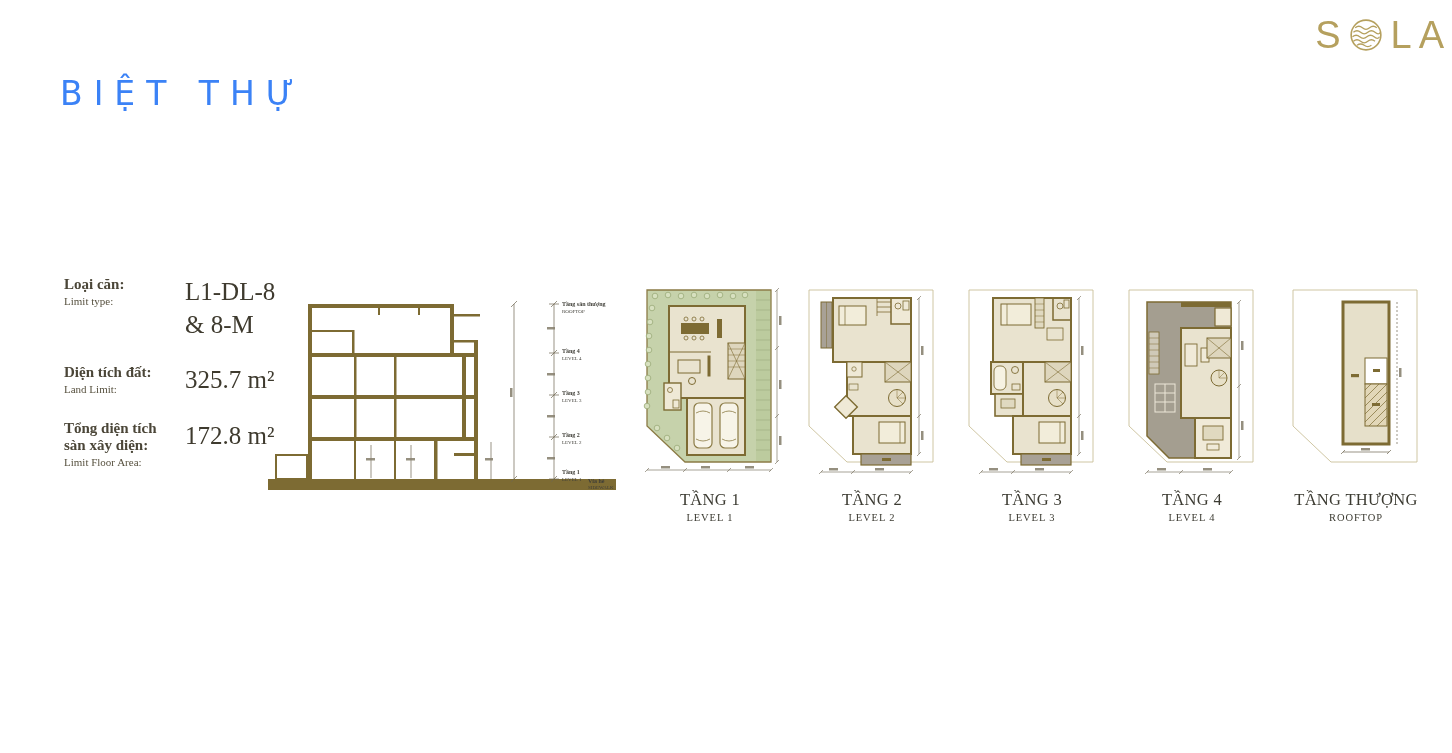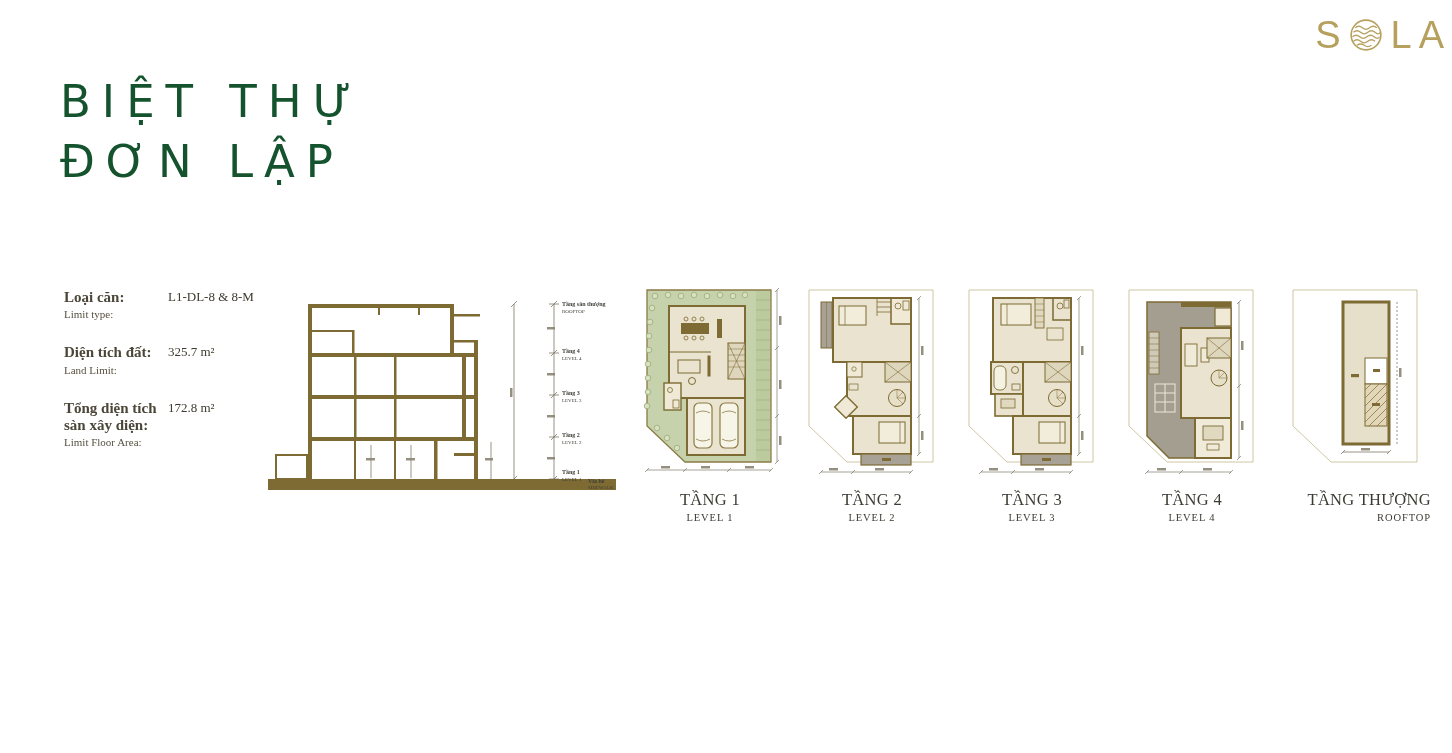--- a/index.html
+++ b/index.html
@@ -10,42 +10,42 @@
   .logo{position:absolute;left:1308px;top:10px;width:136px;height:50px;
         display:flex;align-items:center;justify-content:flex-end;gap:7px;}
   .logo-letter{font-family:"Liberation Sans",sans-serif;font-size:38px;line-height:1;
         font-weight:400;color:#b5a05e;}
   .logo-o{display:inline-flex;width:36px;height:36px;}
   .logo-o svg{width:36px;height:36px;}
 
   
   .title{position:absolute;left:60px;top:72px;margin:0;
          font-family:"DejaVu Sans",sans-serif;font-weight:400;
-         font-size:45px;line-height:1.34;letter-spacing:11px;color:#14532d;}
+         font-size:33px;line-height:1.34;letter-spacing:11px;color:#3b82f6;}
   .title span{display:block;white-space:nowrap;}
 
   
-  .info{position:absolute;left:64px;top:289px;width:220px;}
+  .info{position:absolute;left:64px;top:276px;width:220px;}
   .info-row{display:flex;margin-bottom:23px;}
   .info-labels{width:103px;flex:none;}
   .lab-vi{font-weight:700;font-size:15px;line-height:1.15;color:#4b4638;}
   .lab-en{font-weight:400;font-size:11px;line-height:1.2;color:#57513f;margin-top:2px;}
-  .info-value{font-size:13px;line-height:1.3;color:#3e3a2e;width:100px;margin-left:1px;}
+  .info-value{font-size:25px;line-height:1.3;color:#3e3a2e;width:100px;margin-left:18px;}
 
   
   .elevation{position:absolute;left:266px;top:290px;width:352px;height:206px;}
   .ev-vi{font:600 6px "Liberation Serif",serif;fill:#3f3e37;}
   .ev-en{font:5px "Liberation Serif",serif;fill:#3f3e37;}
 
   
   .plan-col{position:absolute;top:286px;width:150px;text-align:center;}
   .plan-col svg{width:150px;height:196px;display:block;}
   .plan-name{font-size:16.5px;letter-spacing:0.3px;color:#3c3b32;margin-top:8px;}
   .plan-sub{font-size:10.5px;letter-spacing:0.9px;color:#3c3b32;margin-top:2px;}
-  .p1{left:635px;} .p2{left:797px;} .p3{left:957px;} .p4{left:1117px;} .p5{left:1281px;text-align:right;}
+  .p1{left:635px;} .p2{left:797px;} .p3{left:957px;} .p4{left:1117px;} .p5{left:1281px;}
 </style>
 </head>
 <body>
 
 <div class="page">
 
   <div class="logo" title="SOLA">
     <span class="logo-letter">S</span>
     <span class="logo-o">
       <svg viewBox="0 0 40 40">
@@ -58,21 +58,20 @@
           <path d="M10 31.5 q4 -3 8 0 t8 0"></path>
         </g>
       </svg>
     </span>
     <span class="logo-letter">L</span>
     <span class="logo-letter">A</span>
   </div>
 
   <h1 class="title">
     <span>BIỆT THỰ</span>
-    <span>ĐƠN LẬP</span>
   </h1>
 
   <div class="info">
     <div class="info-row">
       <div class="info-labels">
         <div class="lab-vi">Loại căn:</div>
         <div class="lab-en">Limit type:</div>
       </div>
       <div class="info-value">L1-DL-8 &amp; 8-M</div>
     </div>

